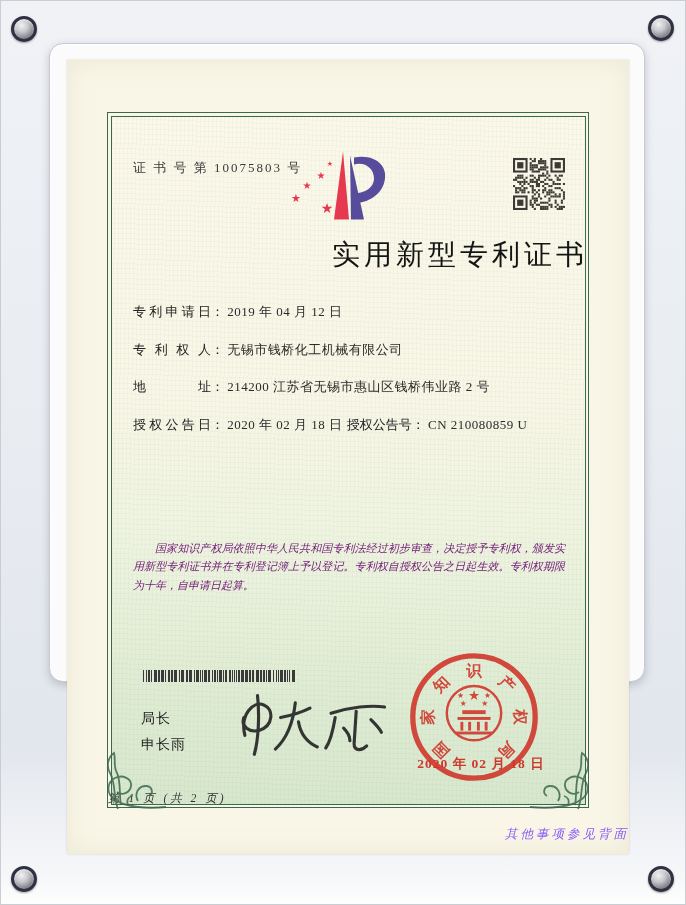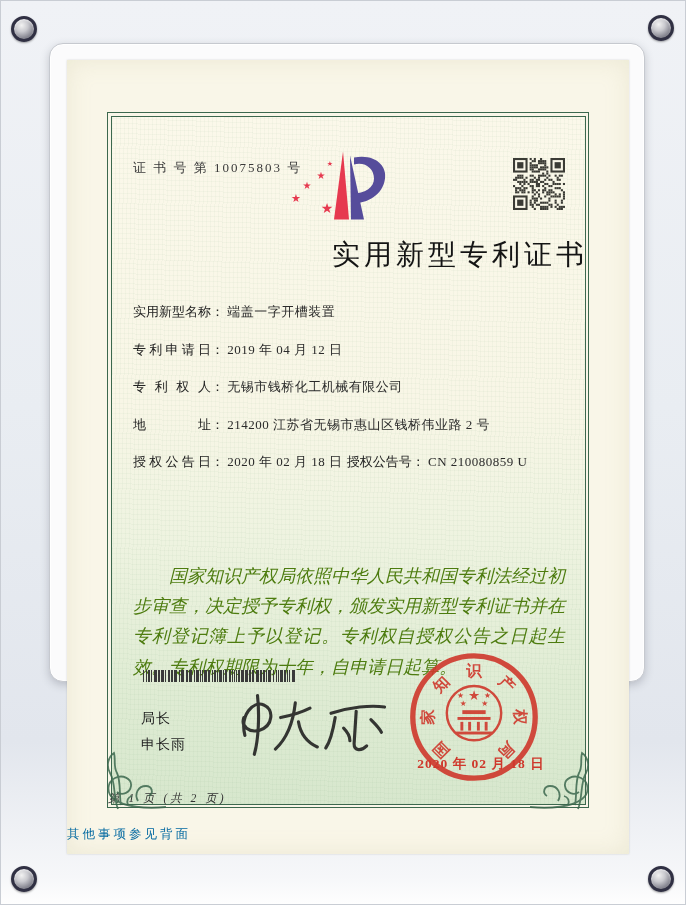--- a/index.html
+++ b/index.html
@@ -29,36 +29,36 @@
   .logo{position:absolute;left:175px;top:33px;width:105px;height:78px}
   .qr{position:absolute;left:405px;top:45px;width:52px;height:52px}
   .title{position:absolute;left:0;top:123px;width:100%;text-align:right;font-size:28px;
     letter-spacing:4px;color:#141414;font-weight:500}
   .fields{position:absolute;left:25px;top:190px;width:440px}
   .frow{margin-bottom:19.5px;white-space:nowrap}
   .flabel{display:inline-block;width:78px;text-align:justify;text-align-last:justify;color:#222}
   .fcolon{display:inline-block;color:#222}
   .fvalue{display:inline;letter-spacing:.5px}
   .flabel2{display:inline-block;margin-left:1px;color:#222}
-  .legal{position:absolute;left:25px;top:448px;width:432px;font-size:18px;line-height:1.68;
-    text-align:justify;font-style:italic;color:#4d7c0f;font-family:"Liberation Serif","DejaVu Serif",serif}
+  .legal{position:absolute;left:25px;top:426px;width:432px;font-size:11px;line-height:1.68;
+    text-align:justify;font-style:italic;color:#701a75;font-family:"Liberation Serif","DejaVu Serif",serif}
   .legal p{text-indent:2em}
   .barcode{position:absolute;left:35px;top:557px;width:153px;height:12px}
   .issuer{position:absolute;left:33px;top:593px;font-size:14px;line-height:1.85;color:#1f1f1f;letter-spacing:1px}
   .signature{position:absolute;left:118px;top:578px;width:168px;height:72px}
   .seal{position:absolute;left:298px;top:536px;width:136px;height:136px;opacity:.9}
   .seal-date{position:absolute;left:293px;top:642px;width:160px;text-align:center;color:var(--seal-red);
     font-size:13.5px;letter-spacing:1px;font-weight:600}
   .page-footer{position:absolute;left:0;top:678px;width:100%;text-align:left;font-size:11.5px;
     letter-spacing:3px;color:#333;font-style:italic}
   .flourish{position:absolute;width:62px;height:60px;bottom:-4px}
   .flourish.l{left:-4px}
   .flourish.r{right:-4px;transform:scaleX(-1)}
-  .back-note{position:absolute;left:0;top:766px;width:100%;text-align:left;font-size:12.5px;
-    letter-spacing:3px;color:#0369a1;}
+  .back-note{position:absolute;left:0;top:766px;width:100%;text-align:right;font-size:12.5px;
+    letter-spacing:3px;color:#8b5cf6;font-style:italic}
   svg text.sealchar{font-size:16px;font-weight:700;fill:var(--seal-red);font-family:"Liberation Serif",serif}
 </style>
 </head>
 <body>
 
 <div class="stage">
   <div class="screw" style="left:10px;top:15px"></div>
   <div class="screw" style="left:647px;top:14px"></div>
   <div class="screw" style="left:10px;top:865px"></div>
   <div class="screw" style="left:647px;top:865px"></div>
@@ -295,24 +295,20 @@
               <rect x="16" y="24" width="1" height="1" fill="#3b3b35"></rect>
               <rect x="21" y="24" width="1" height="1" fill="#3b3b35"></rect>
               <rect x="22" y="24" width="1" height="1" fill="#3b3b35"></rect>
               <rect x="23" y="24" width="1" height="1" fill="#3b3b35"></rect>
             </svg>
 
           <div class="title">实用新型专利证书</div>
 
           <div class="fields">
             <div class="frow">
-              <span class="flabel">实用新型名称</span><span class="fcolon">：</span>
-              <span class="fvalue">端盖一字开槽装置</span>
-            </div>
-            <div class="frow">
               <span class="flabel">专利申请日</span><span class="fcolon">：</span>
               <span class="fvalue">2019 年 04 月 12 日</span>
             </div>
             <div class="frow">
               <span class="flabel">专利权人</span><span class="fcolon">：</span>
               <span class="fvalue">无锡市钱桥化工机械有限公司</span>
             </div>
             <div class="frow">
               <span class="flabel">地址</span><span class="fcolon">：</span>
               <span class="fvalue">214200 江苏省无锡市惠山区钱桥伟业路 2 号</span>

